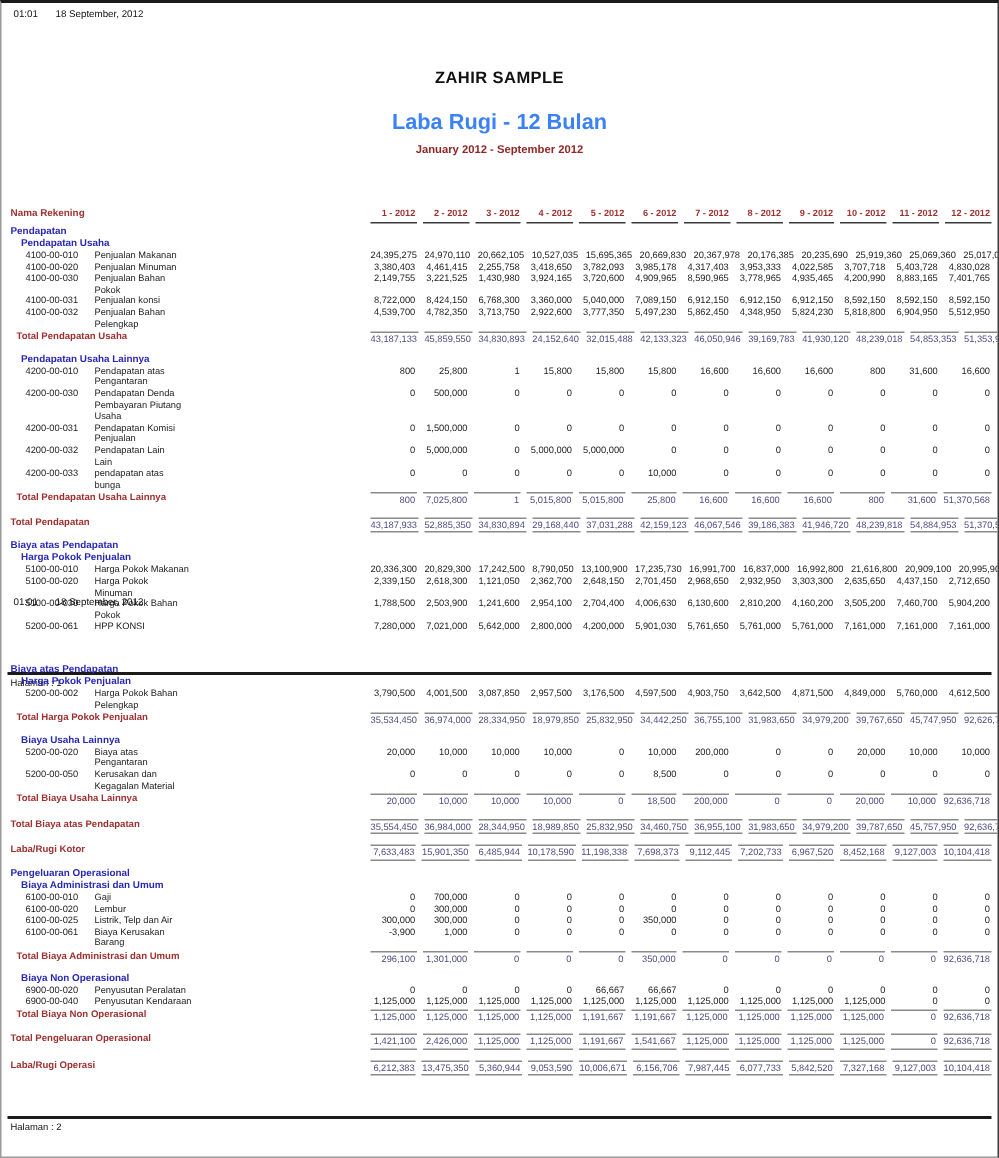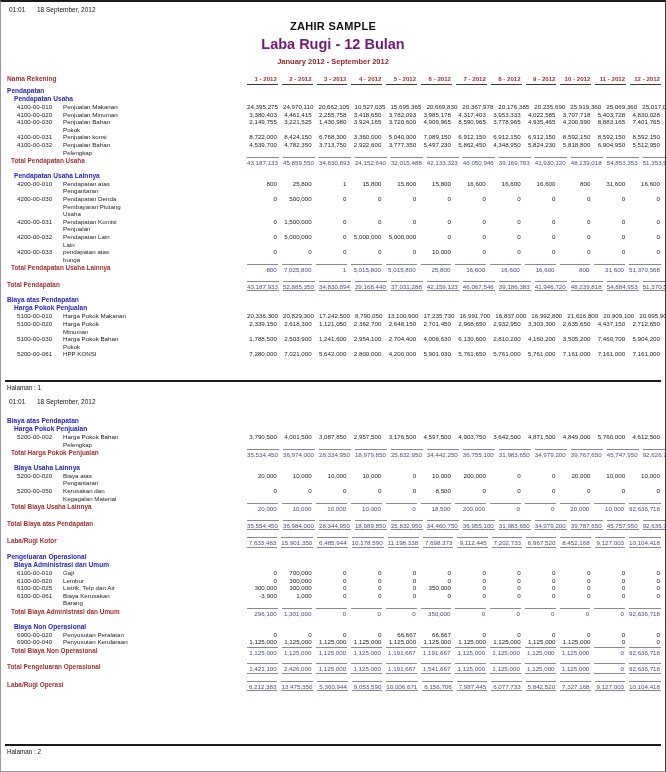--- a/index.html
+++ b/index.html
@@ -4,28 +4,28 @@
 <style>
   html,body { margin:0; padding:0; background:#e8e8e8; }
   .window {
     position:relative; width:666px; height:772px; background:#ffffff;
     box-sizing:border-box;
     border-top:2px solid #1a1a1a; border-right:1px solid #3c3c3c;
     border-left:1px solid #9a9a9a; border-bottom:1px solid #9a9a9a;
     font-family:"Liberation Sans", sans-serif;
     display:flex; flex-direction:column; overflow:hidden;
   }
-  .page { display:flex; flex-direction:column; padding:0 4px; box-sizing:border-box; }
+  .page { display:flex; flex-direction:column; padding:0 4px; box-sizing:border-box;gap:26px; }
   .page1 { height:392px; }
   .page2 { height:377px; }
   .meta-row { display:flex; font-size:6.5px; color:#111; padding:4px 4px 0 4px; }
   .meta-time { width:28px; }
   .title-block { text-align:center; }
   .company { font-size:11px; font-weight:bold; color:#111; margin-top:7px; letter-spacing:0.3px; }
-  .rtitle  { font-size:14.5px; font-weight:bold; color:#701a75; margin-top:4px; }
+  .rtitle  { font-size:14.5px; font-weight:bold; color:#3b82f6; margin-top:16px; }
   .rperiod { font-size:7.5px; font-weight:bold; color:#8e2727; margin-top:5px; }
   .rtable { margin-top:9px; }
   .row { display:grid; grid-template-columns:238px repeat(12, 1fr); align-items:start; }
   .hrow { margin-bottom:2px; }
   .hname { font-size:6.6px; font-weight:bold; color:#9e3030; padding-left:2px; line-height:8px; }
   .hm { font-size:6.1px; font-weight:bold; color:#9e3030; text-align:right; padding:0 1px 1px 0;
         border-bottom:1px solid #3a3a3a; margin-left:4px; line-height:8px; }
   .sec-label { font-size:6.6px; font-weight:bold; color:#2828b4; line-height:8px; }
   .ind0 { padding-left:2px; } .ind1 { padding-left:9px; }
   .namecell { display:flex; padding-left:12px; }

